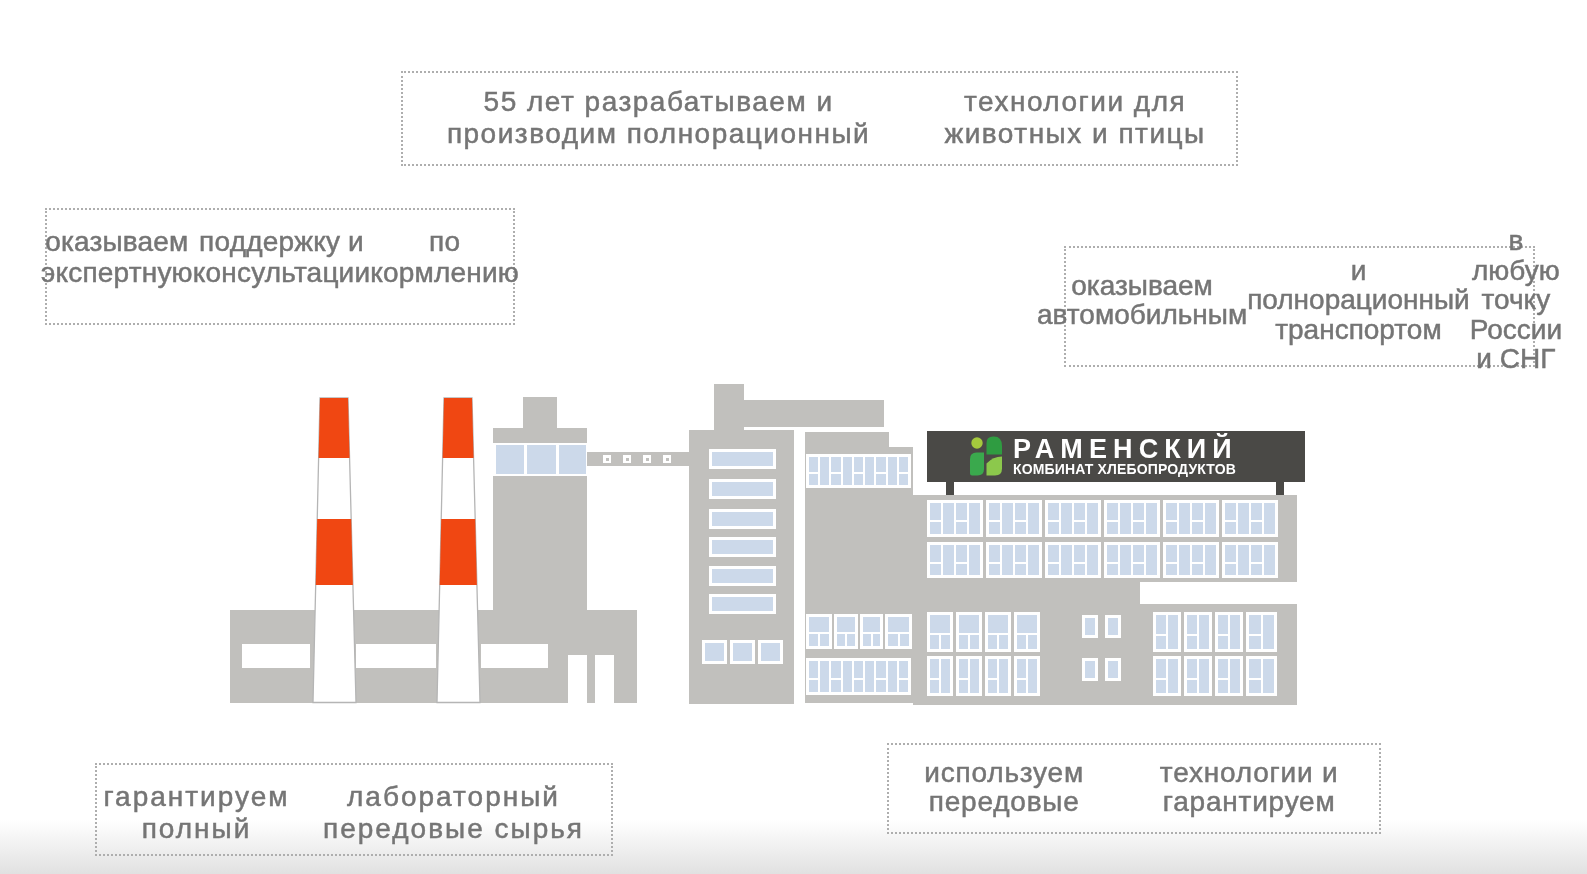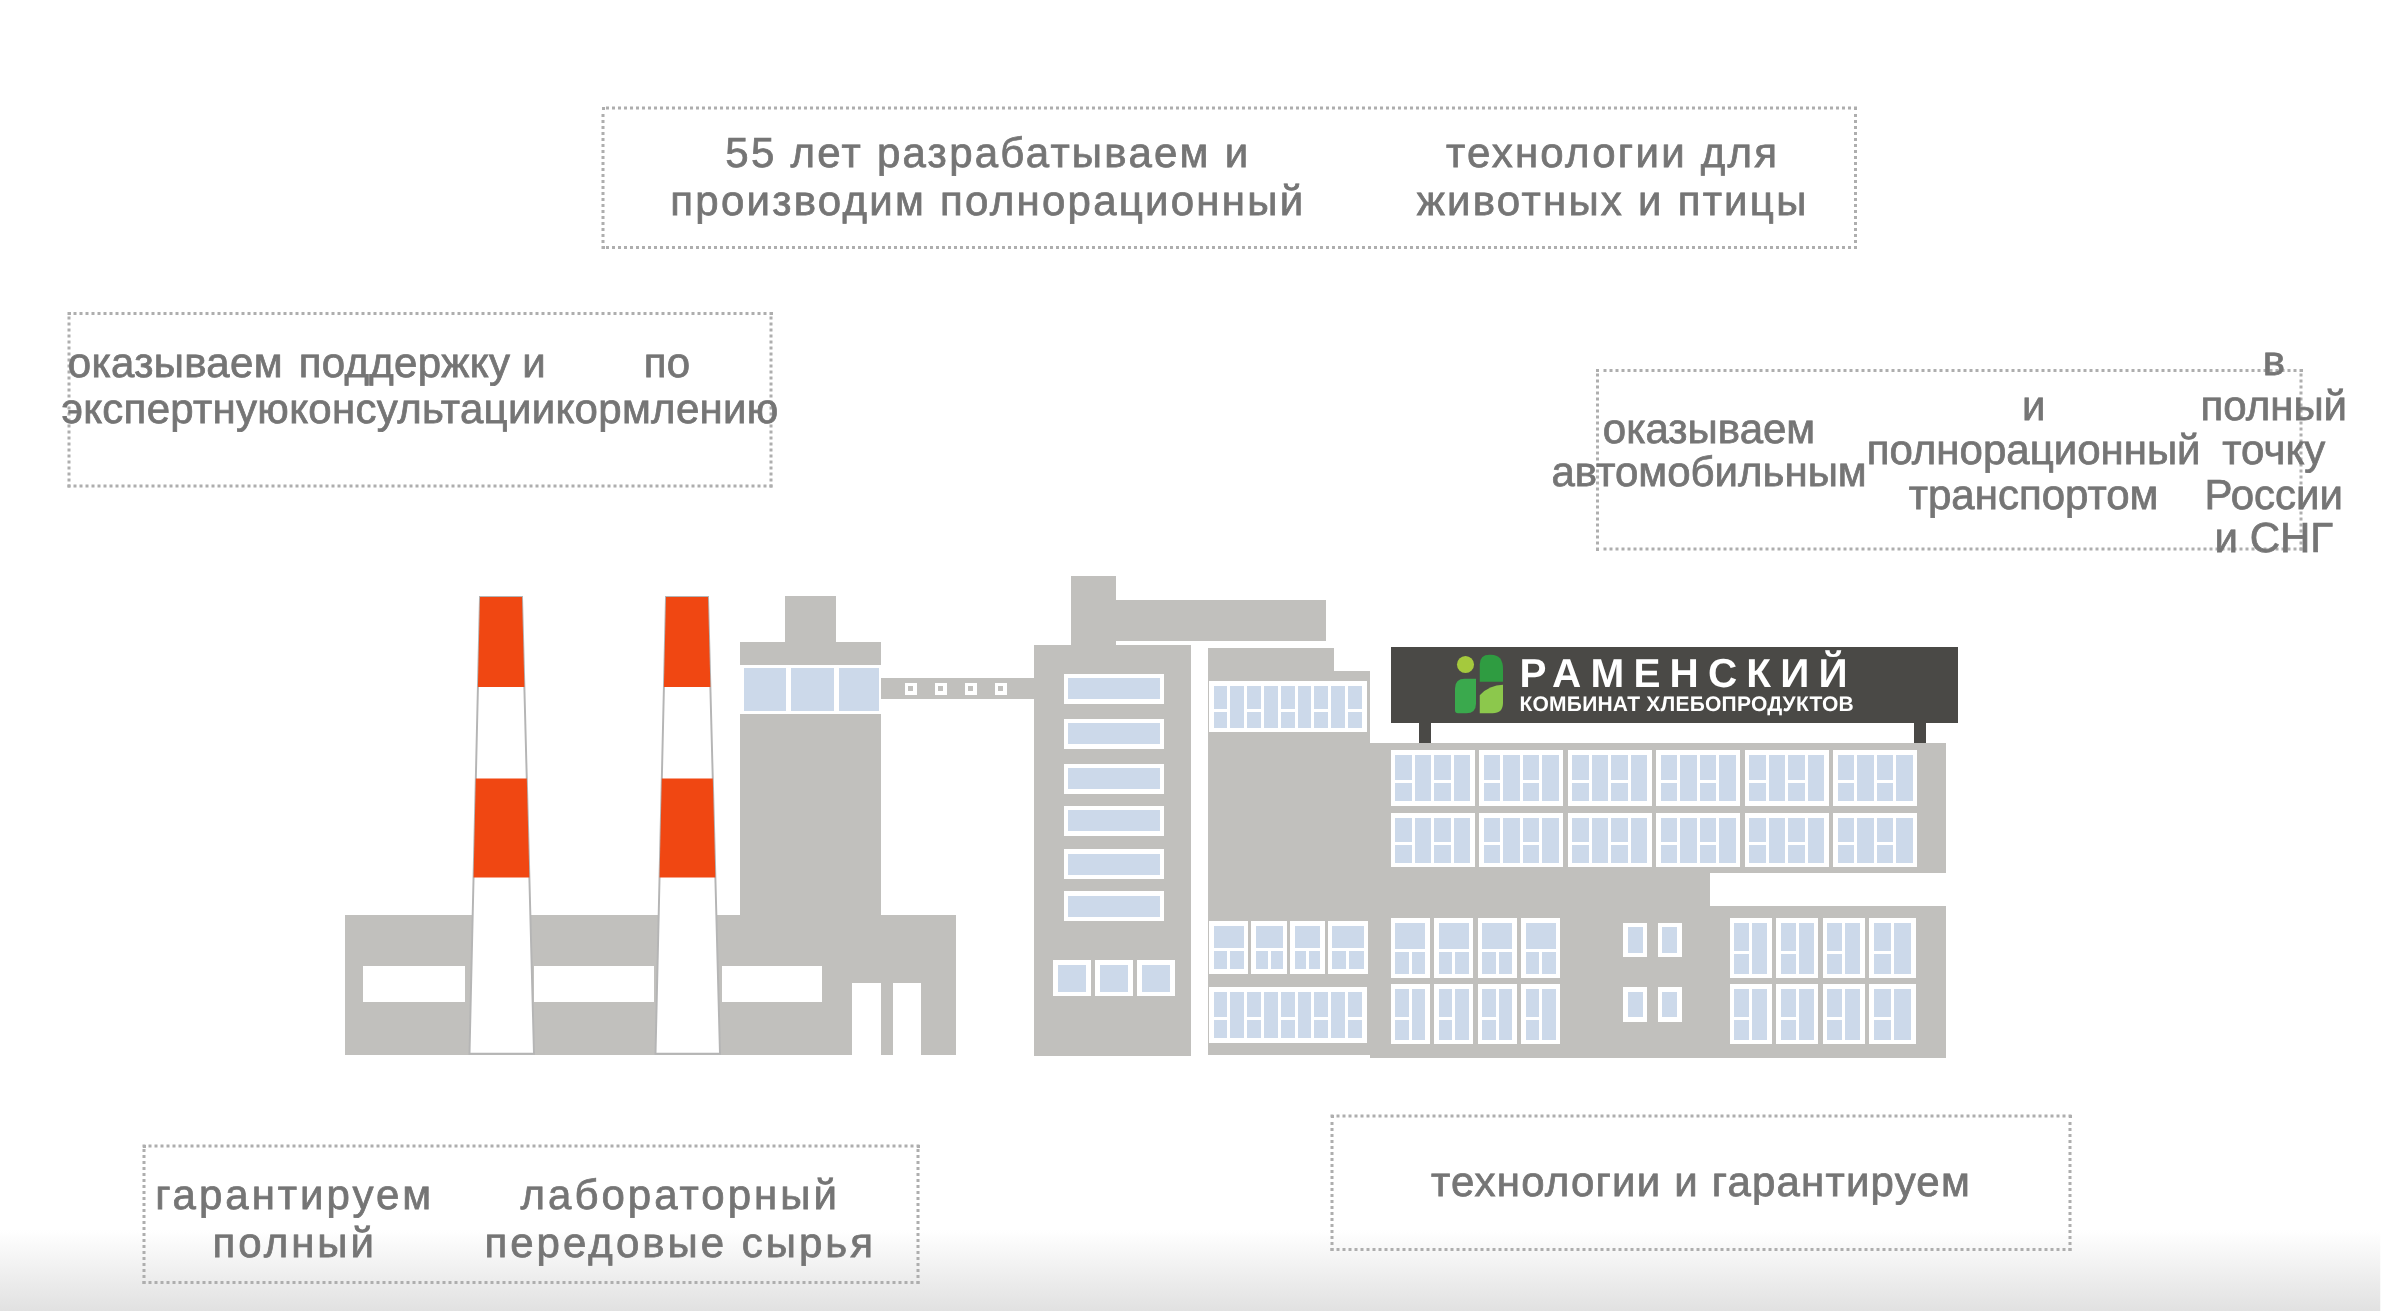--- a/index.html
+++ b/index.html
@@ -369,23 +369,24 @@
 
 <div class="box" style="left:45px;top:208px;width:470px;height:117px;letter-spacing:0.2px;padding-bottom:18px;line-height:30.5px">
 <div>оказываем экспертную</div>
 <div>поддержку и консультации</div>
 <div>по кормлению</div>
 </div>
 
 <div class="box" style="left:1064px;top:246px;width:471px;height:121px;letter-spacing:0px;padding-bottom:13px;line-height:29.5px">
 <div>оказываем автомобильным</div>
 <div>и полнорационный транспортом</div>
-<div>в полный точку России и СНГ</div>
+<div>в любую точку России и СНГ</div>
 </div>
 
 <div class="box" style="left:95px;top:763px;width:518px;height:93px;letter-spacing:2.0px;padding-top:7px;line-height:32px">
 <div>гарантируем полный</div>
 <div>лабораторный передовые сырья</div>
 </div>
 
 <div class="box" style="left:887px;top:743px;width:494px;height:91px;letter-spacing:0.8px;padding-bottom:3px;line-height:29px">
+<div>используем передовые</div>
 <div>технологии и гарантируем</div>
 </div>
 
 </body></html>

